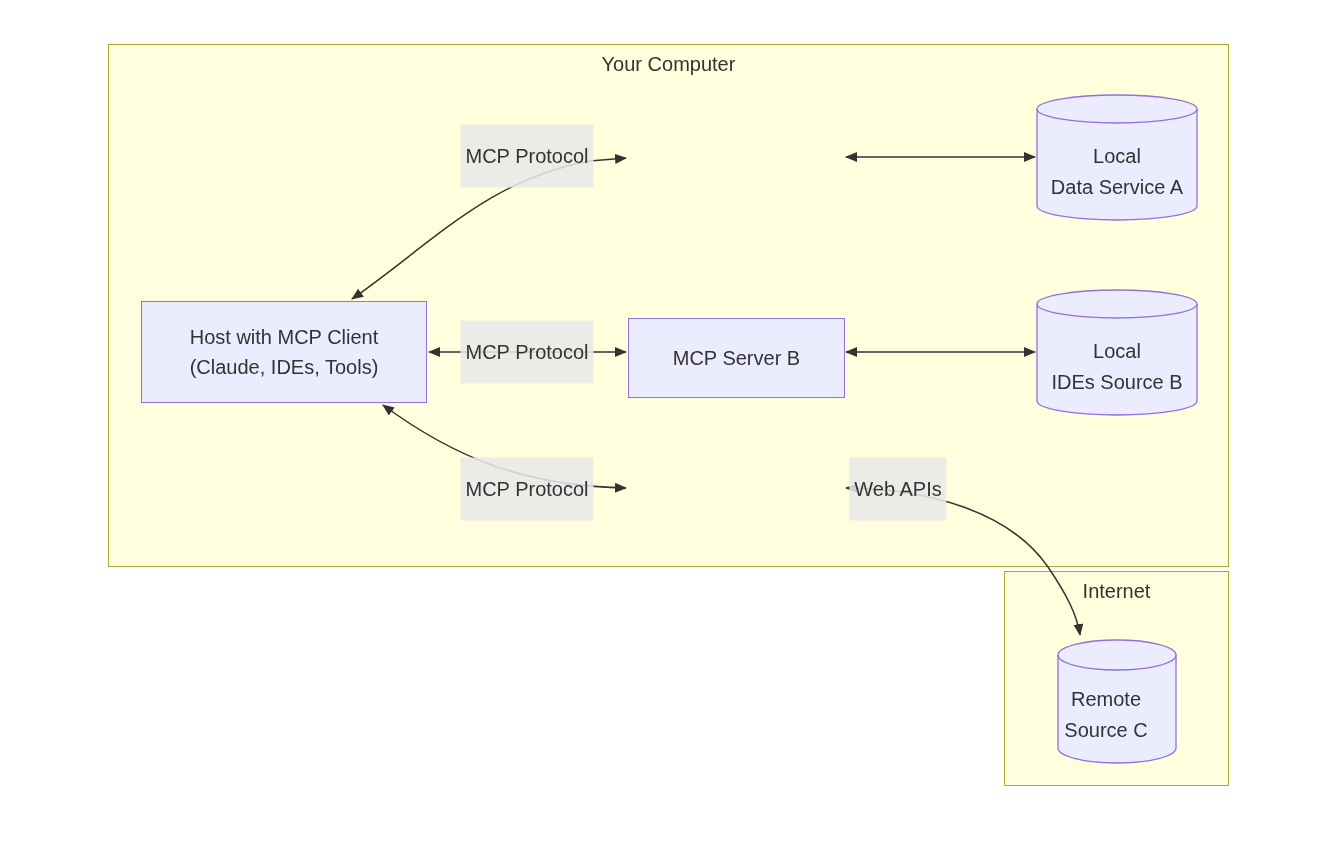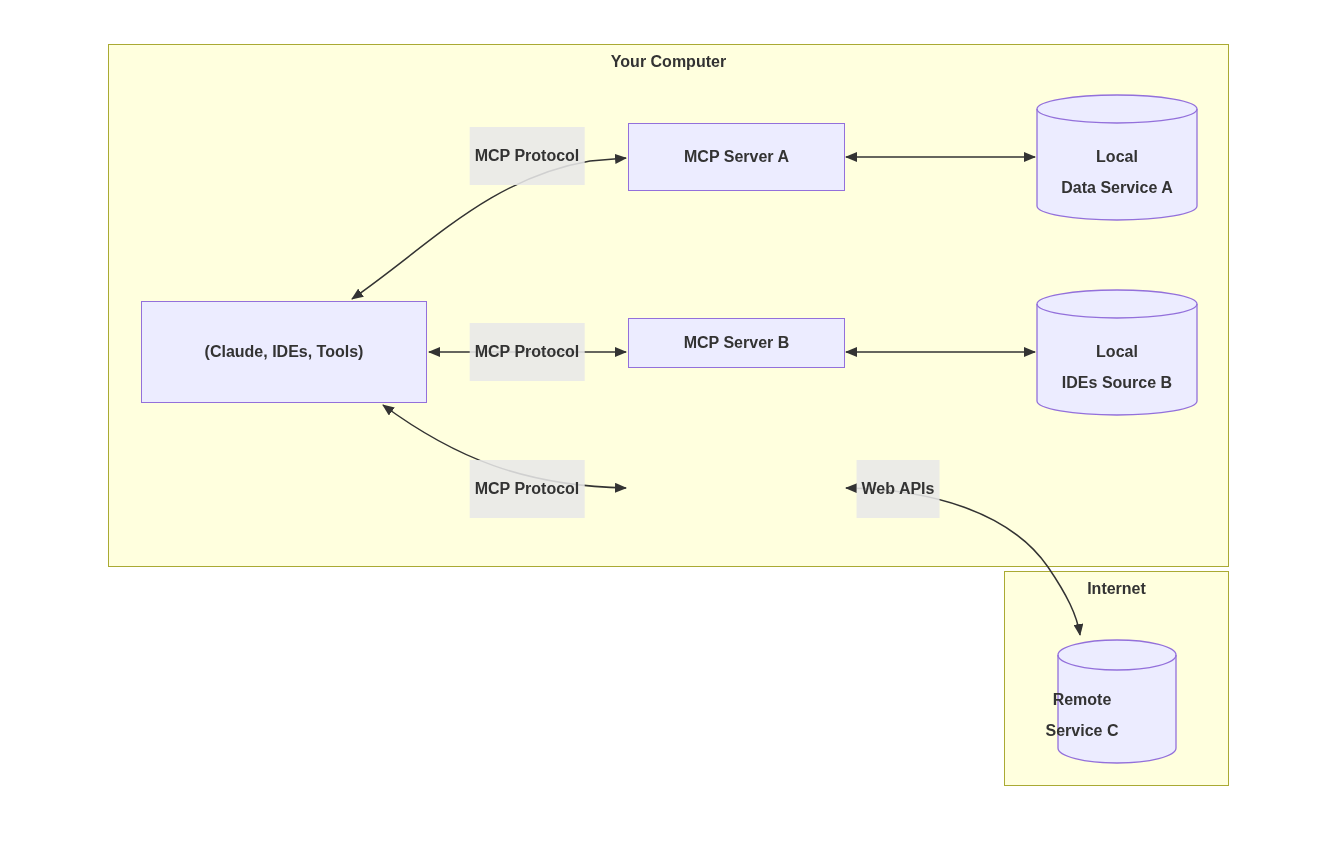--- a/index.html
+++ b/index.html
@@ -8,22 +8,21 @@
     background: #ffffff;
     font-family: "Liberation Sans", "DejaVu Sans", sans-serif;
   }
   .canvas {
     position: relative;
     width: 1318px;
     height: 858px;
     background: #ffffff;
     overflow: hidden;
     color: #333333;
-    font-size: 16px;
-    font-weight: bold;
+    font-size: 20px;
   }
   
   .cluster {
     position: absolute;
     background: #ffffde;
     border: 1px solid #aaaa33;
     box-sizing: border-box;
   }
   .cluster.computer { left: 108px; top: 44px;  width: 1121px; height: 523px; }
   .cluster.internet { left: 1004px; top: 571px; width: 225px;  height: 215px; }
@@ -52,36 +51,36 @@
     display: flex;
     flex-direction: column;
     align-items: center;
     justify-content: center;
     text-align: center;
     color: #333333;
     line-height: 30px;
   }
   .node.host     { left: 141px; top: 301px; width: 286px; height: 102px; }
   .node.server-a { left: 628px; top: 123px; width: 217px; height: 68px; }
-  .node.server-b { left: 628px; top: 318px; width: 217px; height: 50px; }
+  .node.server-b { left: 628px; top: 318px; width: 217px; height: 80px; }
   .node.server-c { left: 628px; top: 453px; width: 217px; height: 68px; }
   
   .cyl-label {
     position: absolute;
     display: flex;
     flex-direction: column;
     align-items: center;
     justify-content: center;
     text-align: center;
     line-height: 31px;
     color: #333333;
   }
   .cyl-label.ds-a     { left: 1037px; top: 141px; width: 160px; height: 62px; }
   .cyl-label.ds-b     { left: 1037px; top: 336px; width: 160px; height: 62px; }
-  .cyl-label.remote-c { left: 1012px; top: 684px; width: 140px; height: 62px; }
+  .cyl-label.remote-c { left: 1036px; top: 684px; width: 140px; height: 62px; }
   
   .edge-label {
     position: absolute;
     transform: translate(-50%, -50%);
     background: rgba(232, 232, 232, 0.87);
     padding: 20px 5px;
     white-space: nowrap;
     color: #333333;
   }
   .edge-label.pa { left: 527px; top: 156px; }
@@ -128,40 +127,38 @@
       <path class="cyl" d="M1037,304 a80,14 0 0 1 160,0 v97 a80,14 0 0 1 -160,0 z"></path>
       <path class="cyl-rim" d="M1037,304 a80,14 0 0 0 160,0"></path>
     </g>
     <g>
       <path class="cyl" d="M1058,655 a59,15 0 0 1 118,0 v93 a59,15 0 0 1 -118,0 z"></path>
       <path class="cyl-rim" d="M1058,655 a59,15 0 0 0 118,0"></path>
     </g>
   </svg>
 
   <div class="node host">
+    <div>Host with MCP Client</div>
     <div>(Claude, IDEs, Tools)</div>
-  </div>
-  <div class="node server-a">
-    <span>MCP Server A</span>
   </div>
   <div class="node server-b">
     <span>MCP Server B</span>
   </div>
 
   <div class="cyl-label ds-a">
     <div>Local</div>
     <div>Data Service A</div>
   </div>
   <div class="cyl-label ds-b">
     <div>Local</div>
     <div>IDEs Source B</div>
   </div>
   <div class="cyl-label remote-c">
     <div>Remote</div>
-    <div>Service C</div>
+    <div>Source C</div>
   </div>
 
   <div class="edge-label pa">MCP Protocol</div>
   <div class="edge-label pb">MCP Protocol</div>
   <div class="edge-label pc">MCP Protocol</div>
   <div class="edge-label wa">Web APIs</div>
 
 </div>
 
 </body></html>

